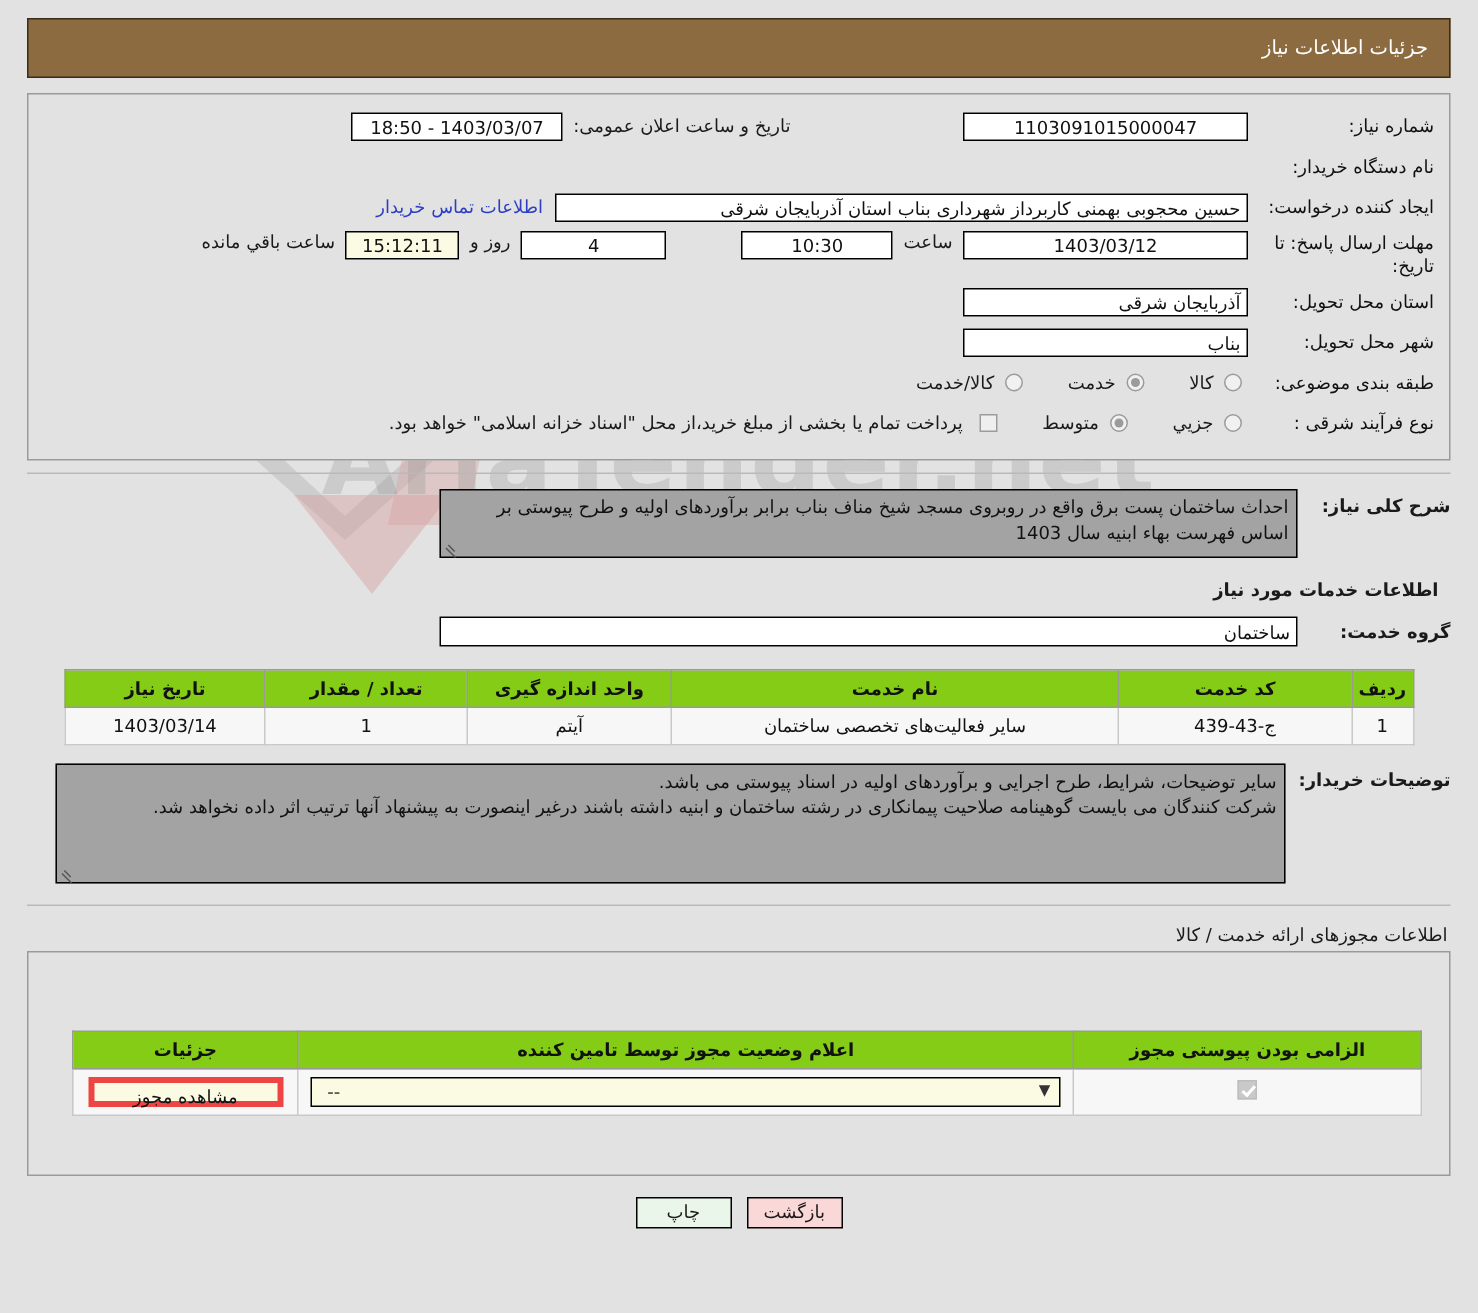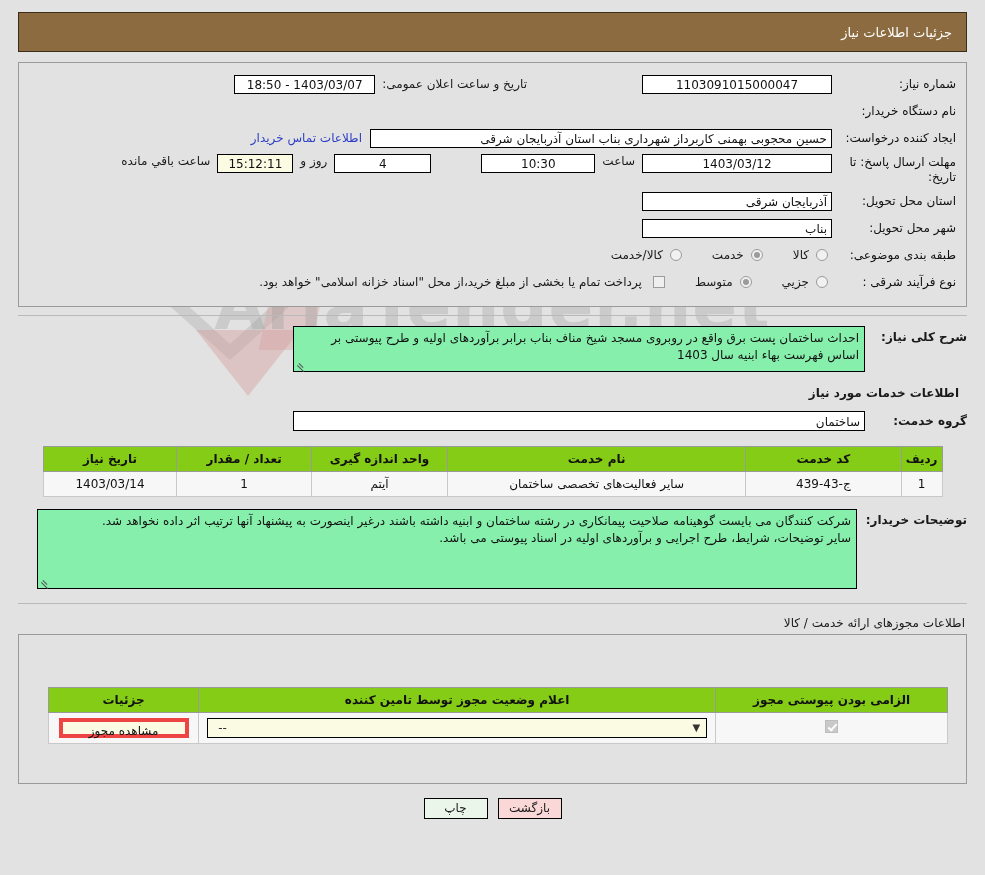--- a/index.html
+++ b/index.html
@@ -178,21 +178,21 @@
   .ta-lbl {
     font-size: 12px;
     font-weight: bold;
     width: 96px;
     text-align: right;
     padding-top: 4px;
     padding-left: 6px;
     white-space: nowrap;
   }
   .textarea {
-    background: #86efac;
+    background: #a3a3a3;
     border: 1px solid #000000;
     box-sizing: border-box;
     font-size: 12px;
     line-height: 17px;
     padding: 3px 5px 0 5px;
     color: #111;
     position: relative;
     text-align: right;
   }
   .grip {
@@ -362,21 +362,21 @@
       <div class="row">
         <span class="lbl lbl-main">ایجاد کننده درخواست:</span>
         <div class="fld right" style="width:462px;">حسین محجوبی بهمنی کاربرداز شهرداری بناب استان آذربایجان شرقی</div>
         <span class="link">اطلاعات تماس خریدار</span>
       </div>
 
       <div class="row" style="align-items:flex-start;">
         <span class="lbl lbl-main" style="white-space:normal; line-height:15px; padding-top:1px;">مهلت ارسال پاسخ: تا تاریخ:</span>
         <div class="fld" style="width:190px;">1403/03/12</div>
         <span class="inline-lbl">ساعت</span>
-        <div class="fld" style="width:114px;">10:30</div>
+        <div class="fld" style="width:101px;">10:30</div>
         <div class="fld" style="width:97px; margin-right:50px;">4</div>
         <span class="inline-lbl">روز و</span>
         <div class="fld yellow" style="width:76px;">15:12:11</div>
         <span class="inline-lbl">ساعت باقي مانده</span>
       </div>
 
       <div class="row">
         <span class="lbl lbl-main">استان محل تحویل:</span>
         <div class="fld right" style="width:190px;">آذربایجان شرقی</div>
       </div>
@@ -462,22 +462,22 @@
             <td>آیتم</td>
             <td>1</td>
             <td>1403/03/14</td>
           </tr>
         </tbody>
       </table>
 
       <div class="ta-row" style="margin-top:12px;">
         <span class="ta-lbl" style="width:104px;">توضیحات خریدار:</span>
         <div class="textarea" style="width:820px; height:80px;">
+          <div>سایر توضیحات، شرایط، طرح اجرایی و برآوردهای اولیه در اسناد پیوستی می باشد.</div>
           <div>شرکت کنندگان می بایست گوهینامه صلاحیت پیمانکاری در رشته ساختمان و ابنیه داشته باشند درغیر اینصورت به پیشنهاد آنها ترتیب اثر داده نخواهد شد.</div>
-          <div>سایر توضیحات، شرایط، طرح اجرایی و برآوردهای اولیه در اسناد پیوستی می باشد.</div>
           <span class="grip">
               <i></i>
               <i></i>
             </span>
         </div>
       </div>
     </div>
 
     <hr class="divider" style="margin-top:14px;">
 

